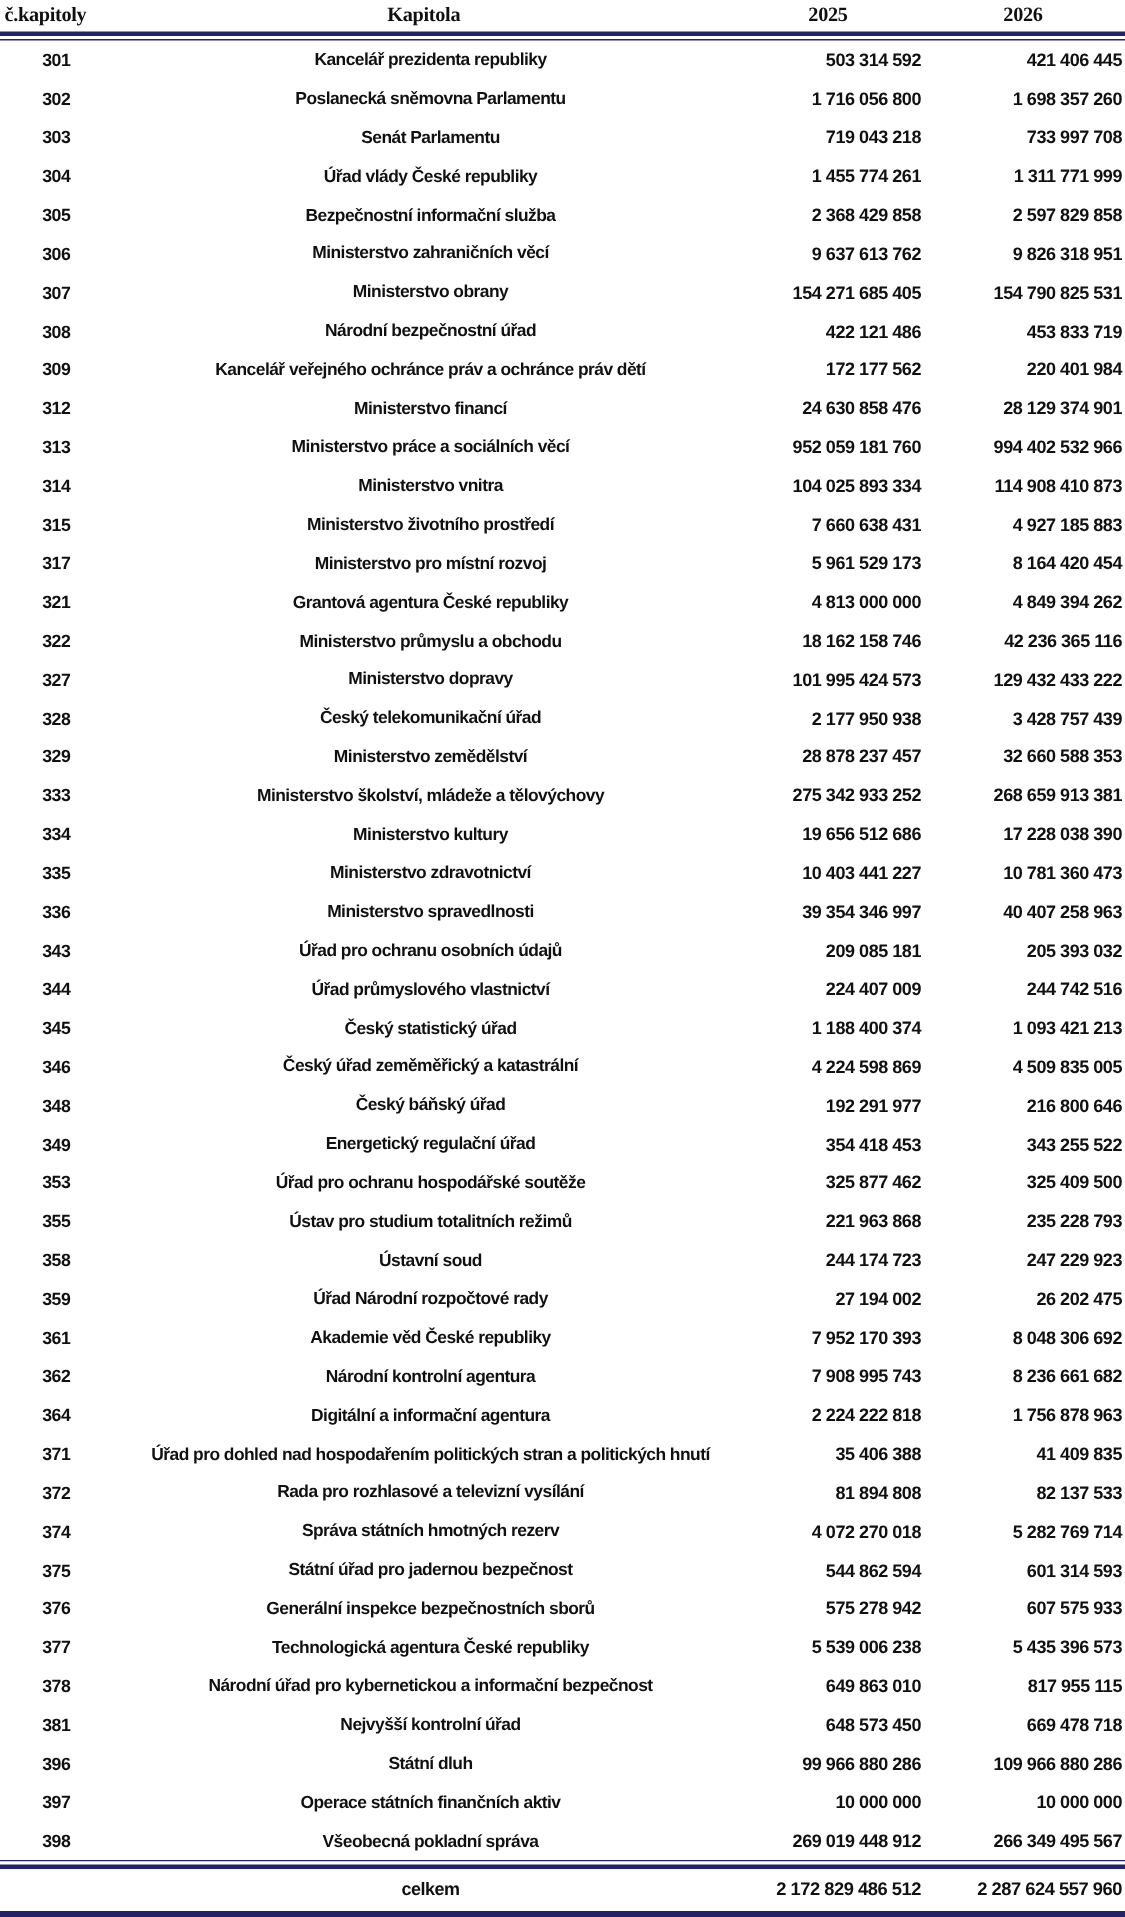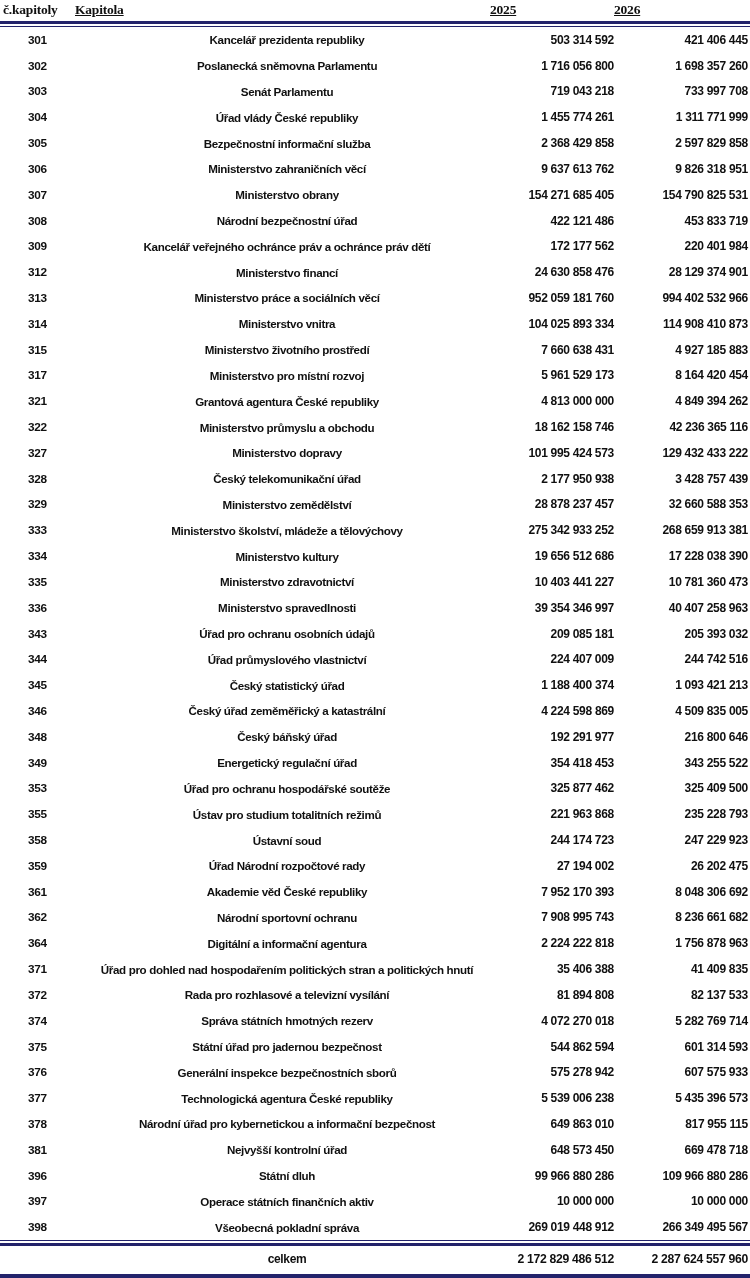--- a/index.html
+++ b/index.html
@@ -18,21 +18,21 @@
 
   
   .header{height:21px;}
   .h{
     font-family:"Liberation Serif", serif;
     font-weight:700;
     font-size:13.5px;
     letter-spacing:-0.2px;
   }
   .h-left{text-align:left;padding-left:3px;}
-  .hc{text-align:left;text-decoration:underline;}
+  .hc{text-align:center;}
 
   
   .divider{width:750px;}
   .divider .thick{height:3px;background:var(--rule);}
   .divider .thin{height:1px;background:var(--rule);}
   .divider .gap{height:2px;background:#fff;}
 
   
   .tbody{display:flex;flex-direction:column;}
   .tbody .row{height:25.82px;}
@@ -267,21 +267,21 @@
         <div class="cell c-v2 num">26 202 475</div>
       </div>
       <div class="row">
         <div class="cell c-num">361</div>
         <div class="cell c-name">Akademie věd České republiky</div>
         <div class="cell c-v num">7 952 170 393</div>
         <div class="cell c-v2 num">8 048 306 692</div>
       </div>
       <div class="row">
         <div class="cell c-num">362</div>
-        <div class="cell c-name">Národní sportovní ochranu</div>
+        <div class="cell c-name">Národní kontrolní agentura</div>
         <div class="cell c-v num">7 908 995 743</div>
         <div class="cell c-v2 num">8 236 661 682</div>
       </div>
       <div class="row">
         <div class="cell c-num">364</div>
         <div class="cell c-name">Digitální a informační agentura</div>
         <div class="cell c-v num">2 224 222 818</div>
         <div class="cell c-v2 num">1 756 878 963</div>
       </div>
       <div class="row">

